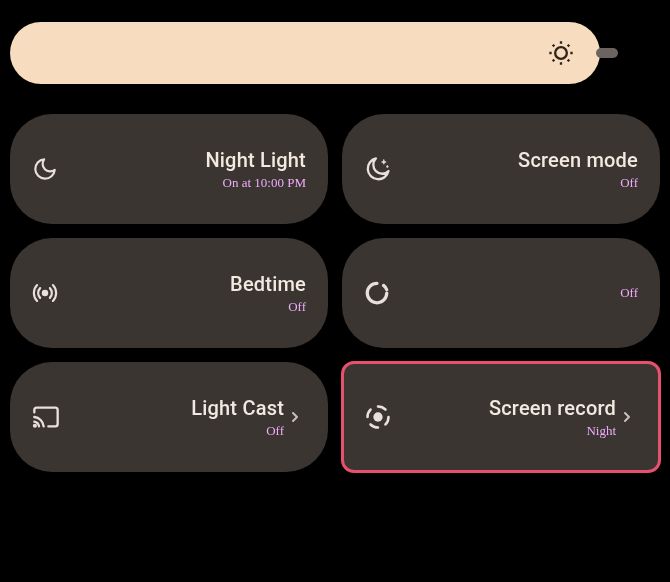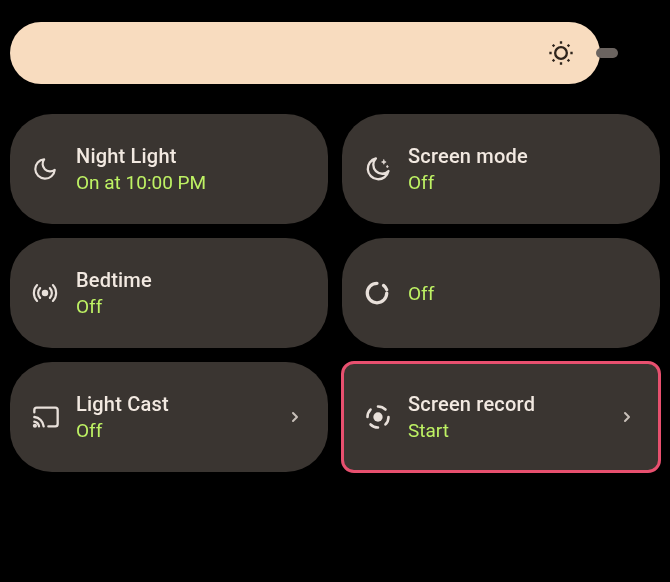--- a/index.html
+++ b/index.html
@@ -68,30 +68,32 @@
       display: flex;
       align-items: center;
       justify-content: flex-start;
       flex-shrink: 0;
     }
     .tile-text {
       flex: 1;
       display: flex;
       flex-direction: column;
       gap: 3px;
+      text-align: right;
     }
     .tile-title {
       font-size: 20px;
       color: #f2e9e1;
       font-weight: 500;
       letter-spacing: 0.2px;
     }
     .tile-sub {
-      font-size: 19px;
-      color: #bef264;
+      font-size: 13px;
+      color: #f0abfc;
+      font-family: Liberation Serif, serif;
     }
     .tile-chevron {
       width: 22px;
       color: #c8c0b9;
       display: flex;
       align-items: center;
       justify-content: center;
     }
     svg { display: block; }
   </style>
@@ -189,21 +191,21 @@
         <svg width="28" height="28" viewBox="0 0 24 24" fill="none" stroke="#e8e0da" stroke-width="2.2" stroke-linecap="round">
           <circle cx="12" cy="12" r="4" fill="#e8e0da" stroke="none"></circle>
           <path d="M12 3a9 9 0 0 1 6.4 2.6"></path>
           <path d="M21 12a9 9 0 0 1-2.6 6.4"></path>
           <path d="M12 21a9 9 0 0 1-6.4-2.6"></path>
           <path d="M3 12a9 9 0 0 1 2.6-6.4"></path>
         </svg>
       </span>
       <span class="tile-text">
         <span class="tile-title">Screen record</span>
-        <span class="tile-sub">Start</span>
+        <span class="tile-sub">Night</span>
       </span>
       <span class="tile-chevron">
         <svg width="16" height="16" viewBox="0 0 24 24" fill="none" stroke="#c8c0b9" stroke-width="3" stroke-linecap="round" stroke-linejoin="round">
           <polyline points="9 18 15 12 9 6"></polyline>
         </svg>
       </span>
     </div>
 
   </div>
 </div>

